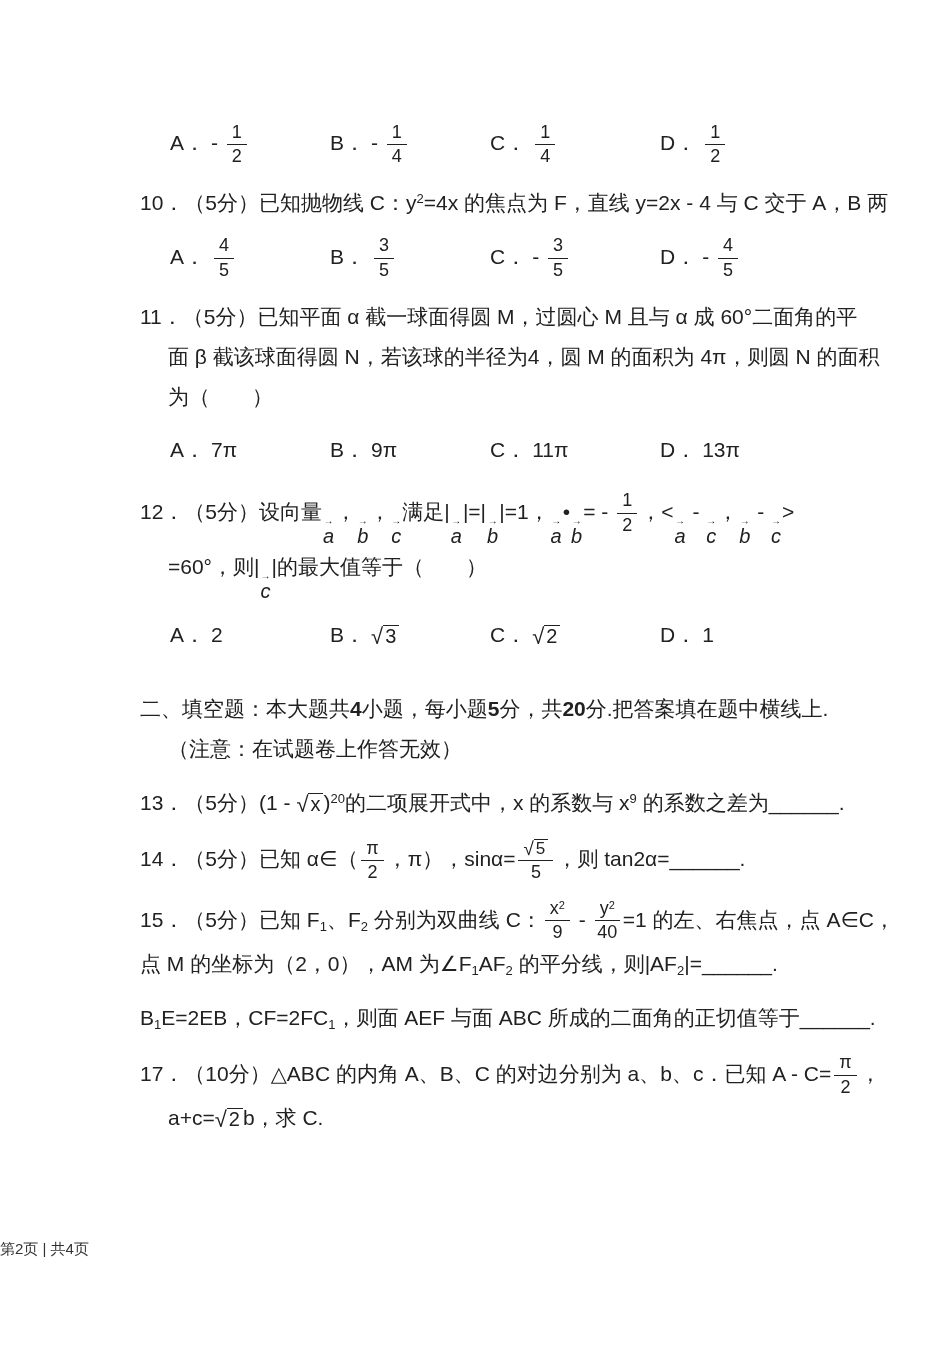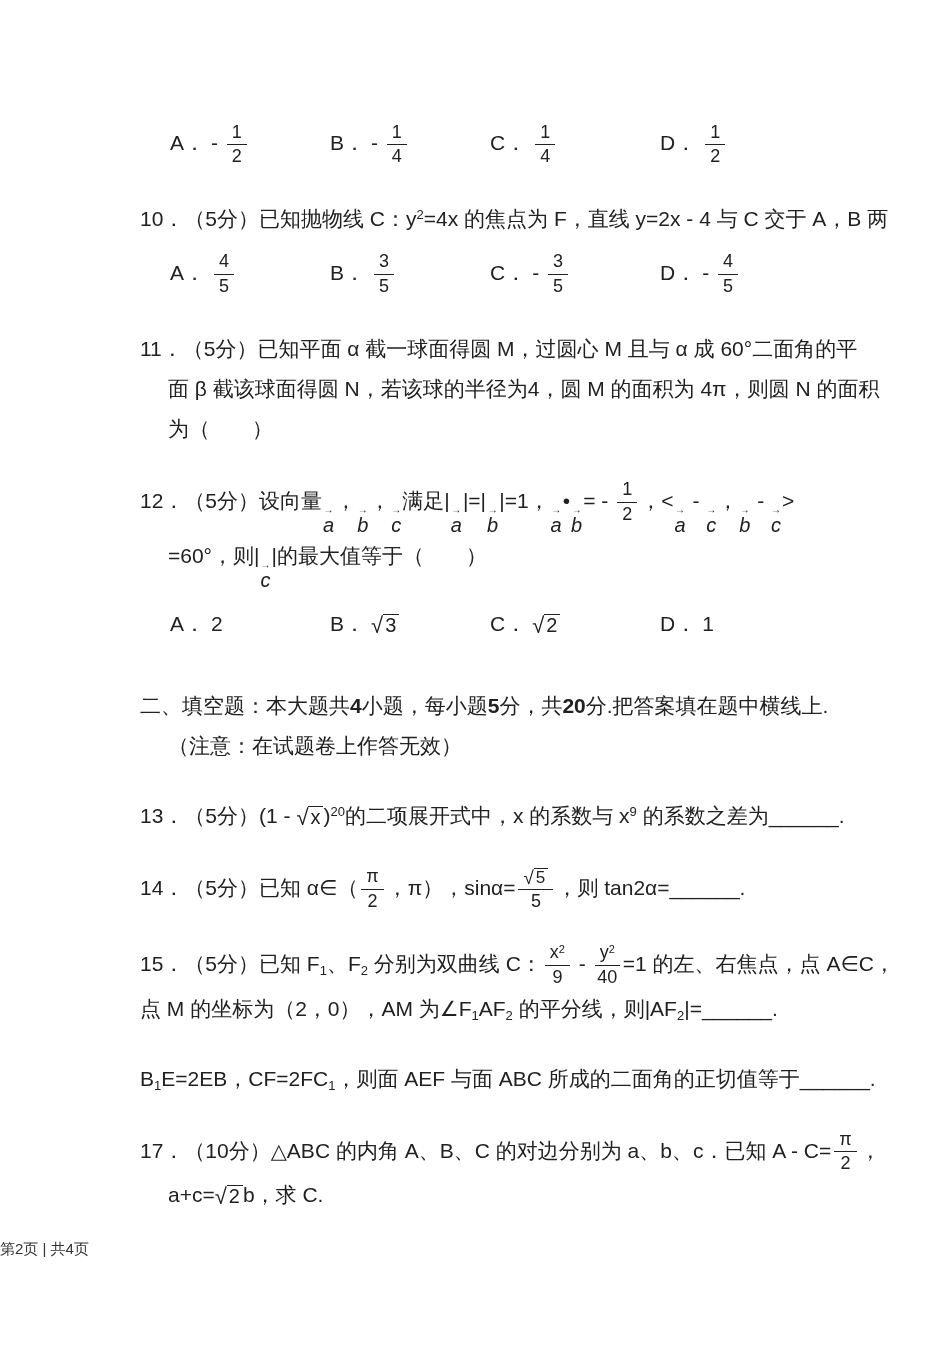--- a/index.html
+++ b/index.html
@@ -5,23 +5,23 @@
   * { box-sizing: border-box; }
   html, body { margin: 0; padding: 0; }
   body { background: #f0f0f0; font-family: "Liberation Sans", "DejaVu Sans", sans-serif; }
   .page {
     position: relative; width: 950px; height: 1346px; margin: 0 auto;
     background: var(--bg, #ffffff); color: var(--text, #212121); overflow: hidden;
   }
   .content { position: absolute; top: 110px; left: 140px; width: 712px; font-size: 21px; }
   .line { white-space: nowrap; line-height: 40px; min-height: 40px; }
   .line.indent { padding-left: 28px; }
-  .block.q { margin-top: 30px; }
+  .block.q { margin-top: 14px; }
   .block.opts { margin-top: 6px; margin-bottom: 6px; white-space: nowrap; padding-left: 30px; line-height: 52px; }
-  .block.sec { margin-top: 36px; }
+  .block.sec { margin-top: 28px; }
   .opt { display: inline-block; vertical-align: middle; width: 160px; }
   .opt:nth-child(3) { width: 170px; }
   .opt:last-child { width: auto; }
   .olab { margin-right: 6px; }
   b { font-weight: bold; }
   sup { font-size: 13px; line-height: 0; vertical-align: 7px; }
   sub { font-size: 13px; line-height: 0; vertical-align: -4px; }
   .frac {
     display: inline-flex; flex-direction: column; align-items: center;
     vertical-align: middle; margin: 0 3px; font-size: 18px; line-height: 1.2;
@@ -75,20 +75,21 @@
             <span class="fden">5</span>
           </span></span><span class="opt"><span class="olab">D．</span>- <span class="frac">
             <span class="fnum">4</span>
             <span class="fden">5</span>
           </span></span></div>
       <div class="block q">
         <div class="line">11．（5分）已知平面 α 截一球面得圆 M，过圆心 M 且与 α 成 60°二面角的平</div>
         <div class="line indent">面 β 截该球面得圆 N，若该球的半径为4，圆 M 的面积为 4π，则圆 N 的面积</div>
         <div class="line indent">为（　　）</div>
       </div>
+      <div class="block opts"><span class="opt"><span class="olab">A．</span>7π</span><span class="opt"><span class="olab">B．</span>9π</span><span class="opt"><span class="olab">C．</span>11π</span><span class="opt"><span class="olab">D．</span>13π</span></div>
       <div class="block q">
         <div class="line">12．（5分）设向量<span class="vec">
             <span class="arr">→</span>
             <span class="vch">a</span>
           </span>，<span class="vec">
             <span class="arr">→</span>
             <span class="vch">b</span>
           </span>，<span class="vec">
             <span class="arr">→</span>
             <span class="vch">c</span>

